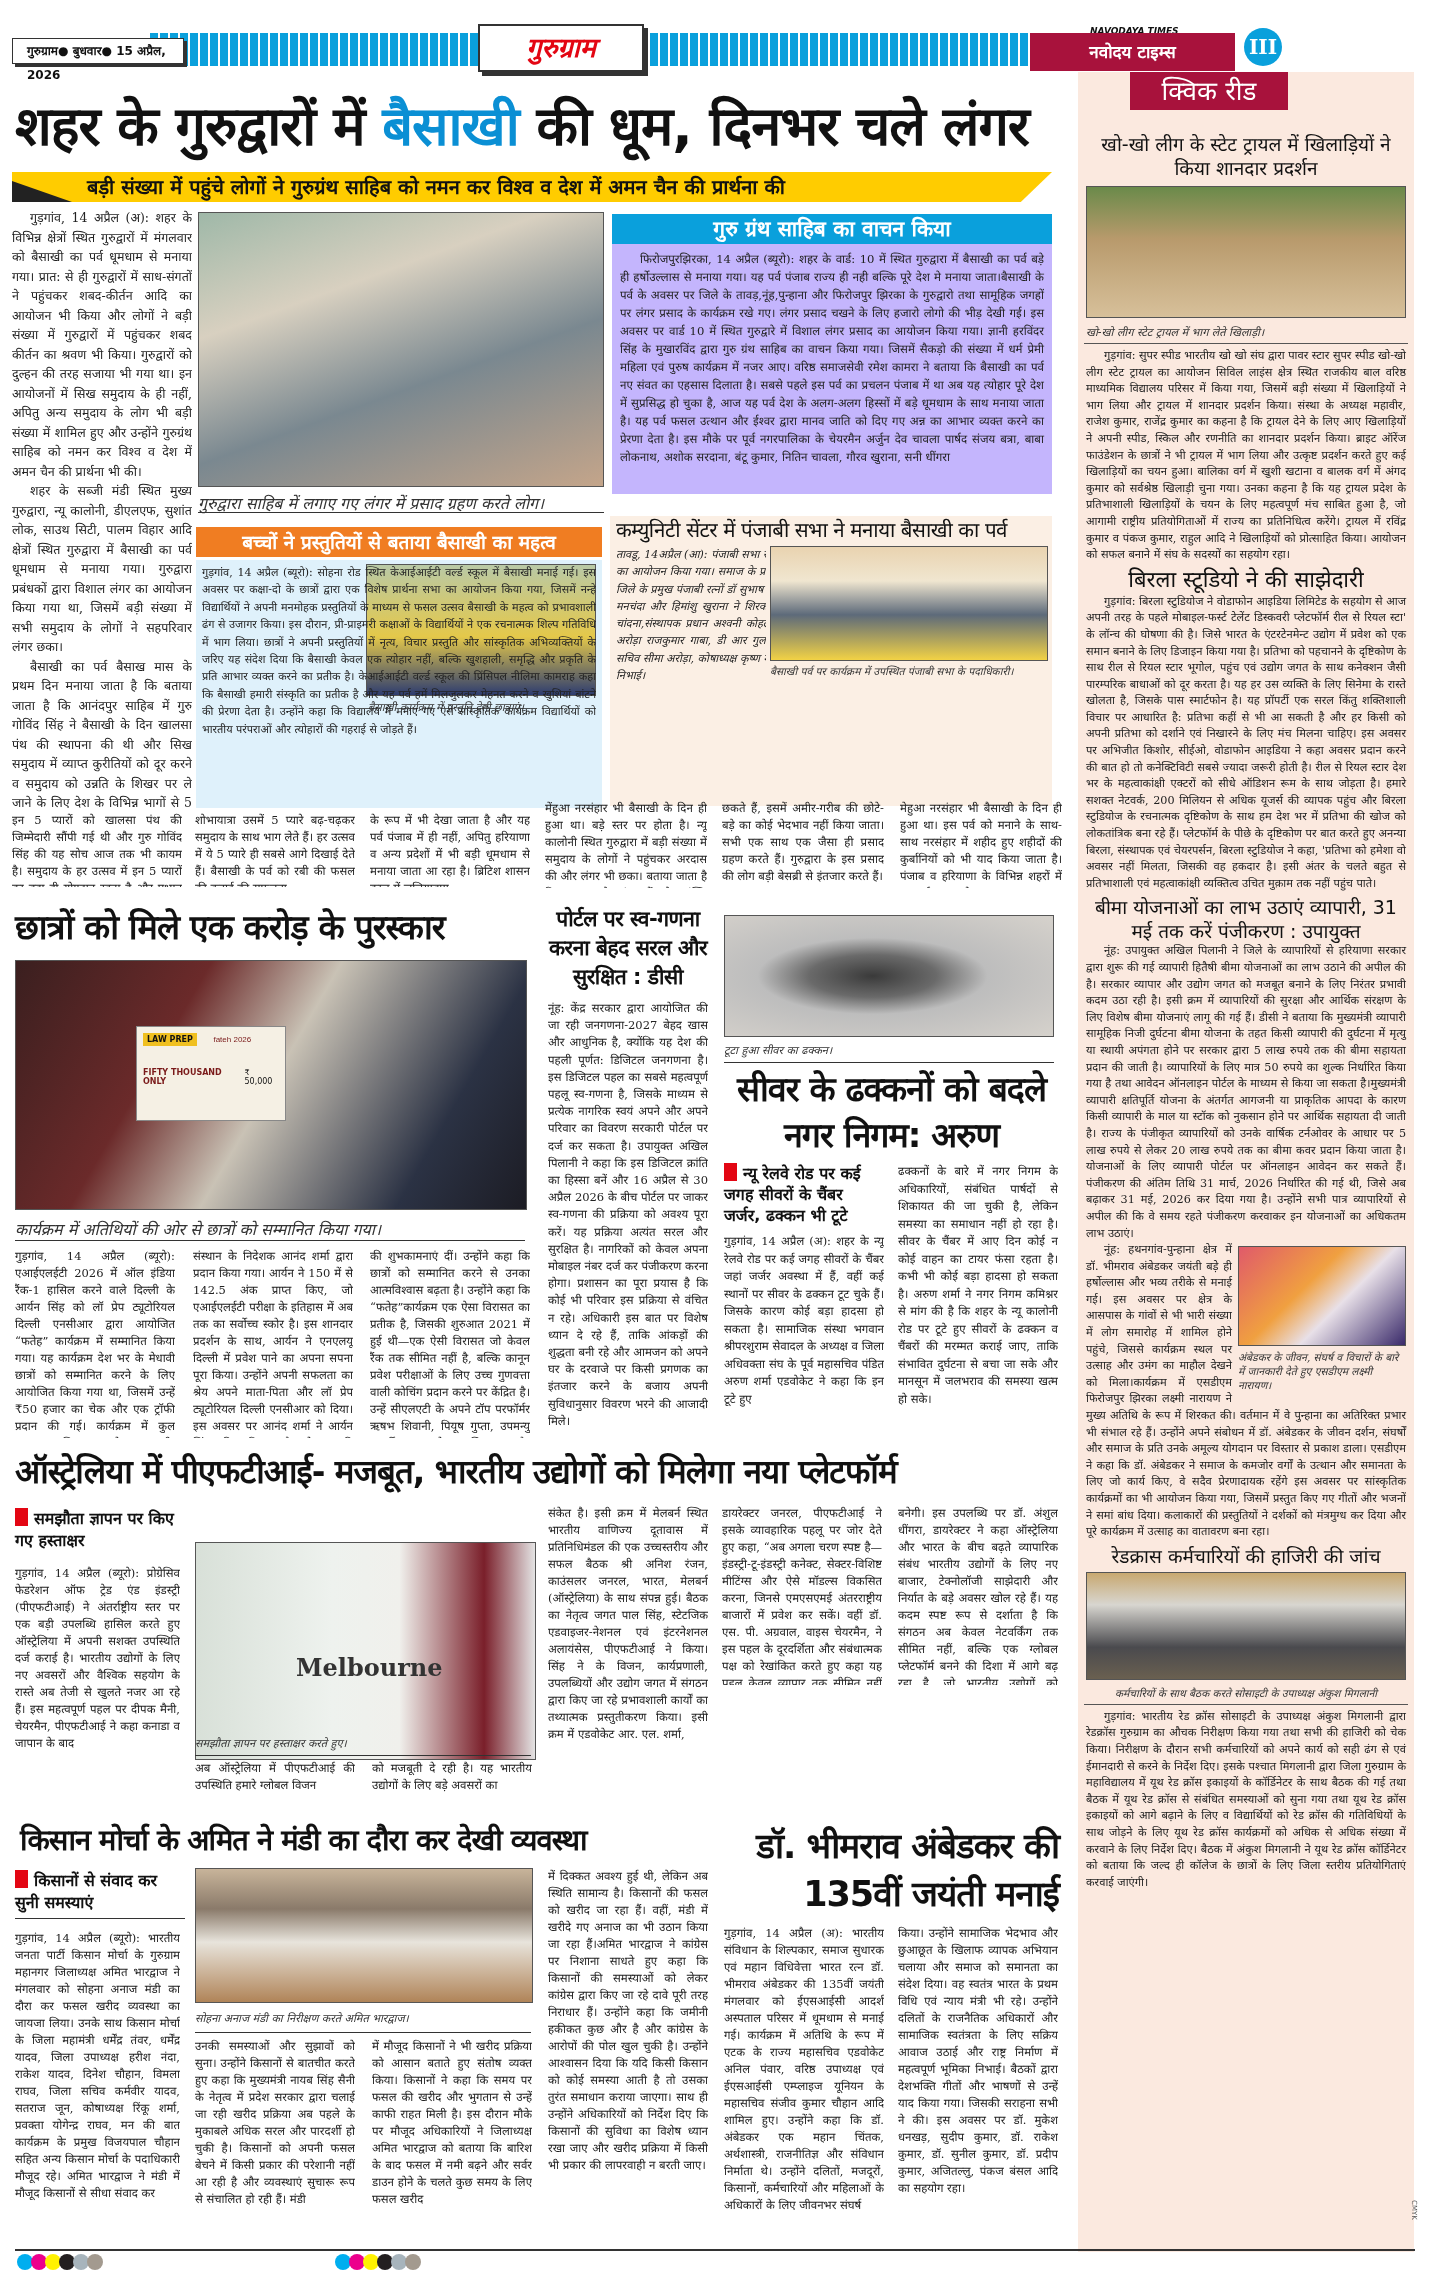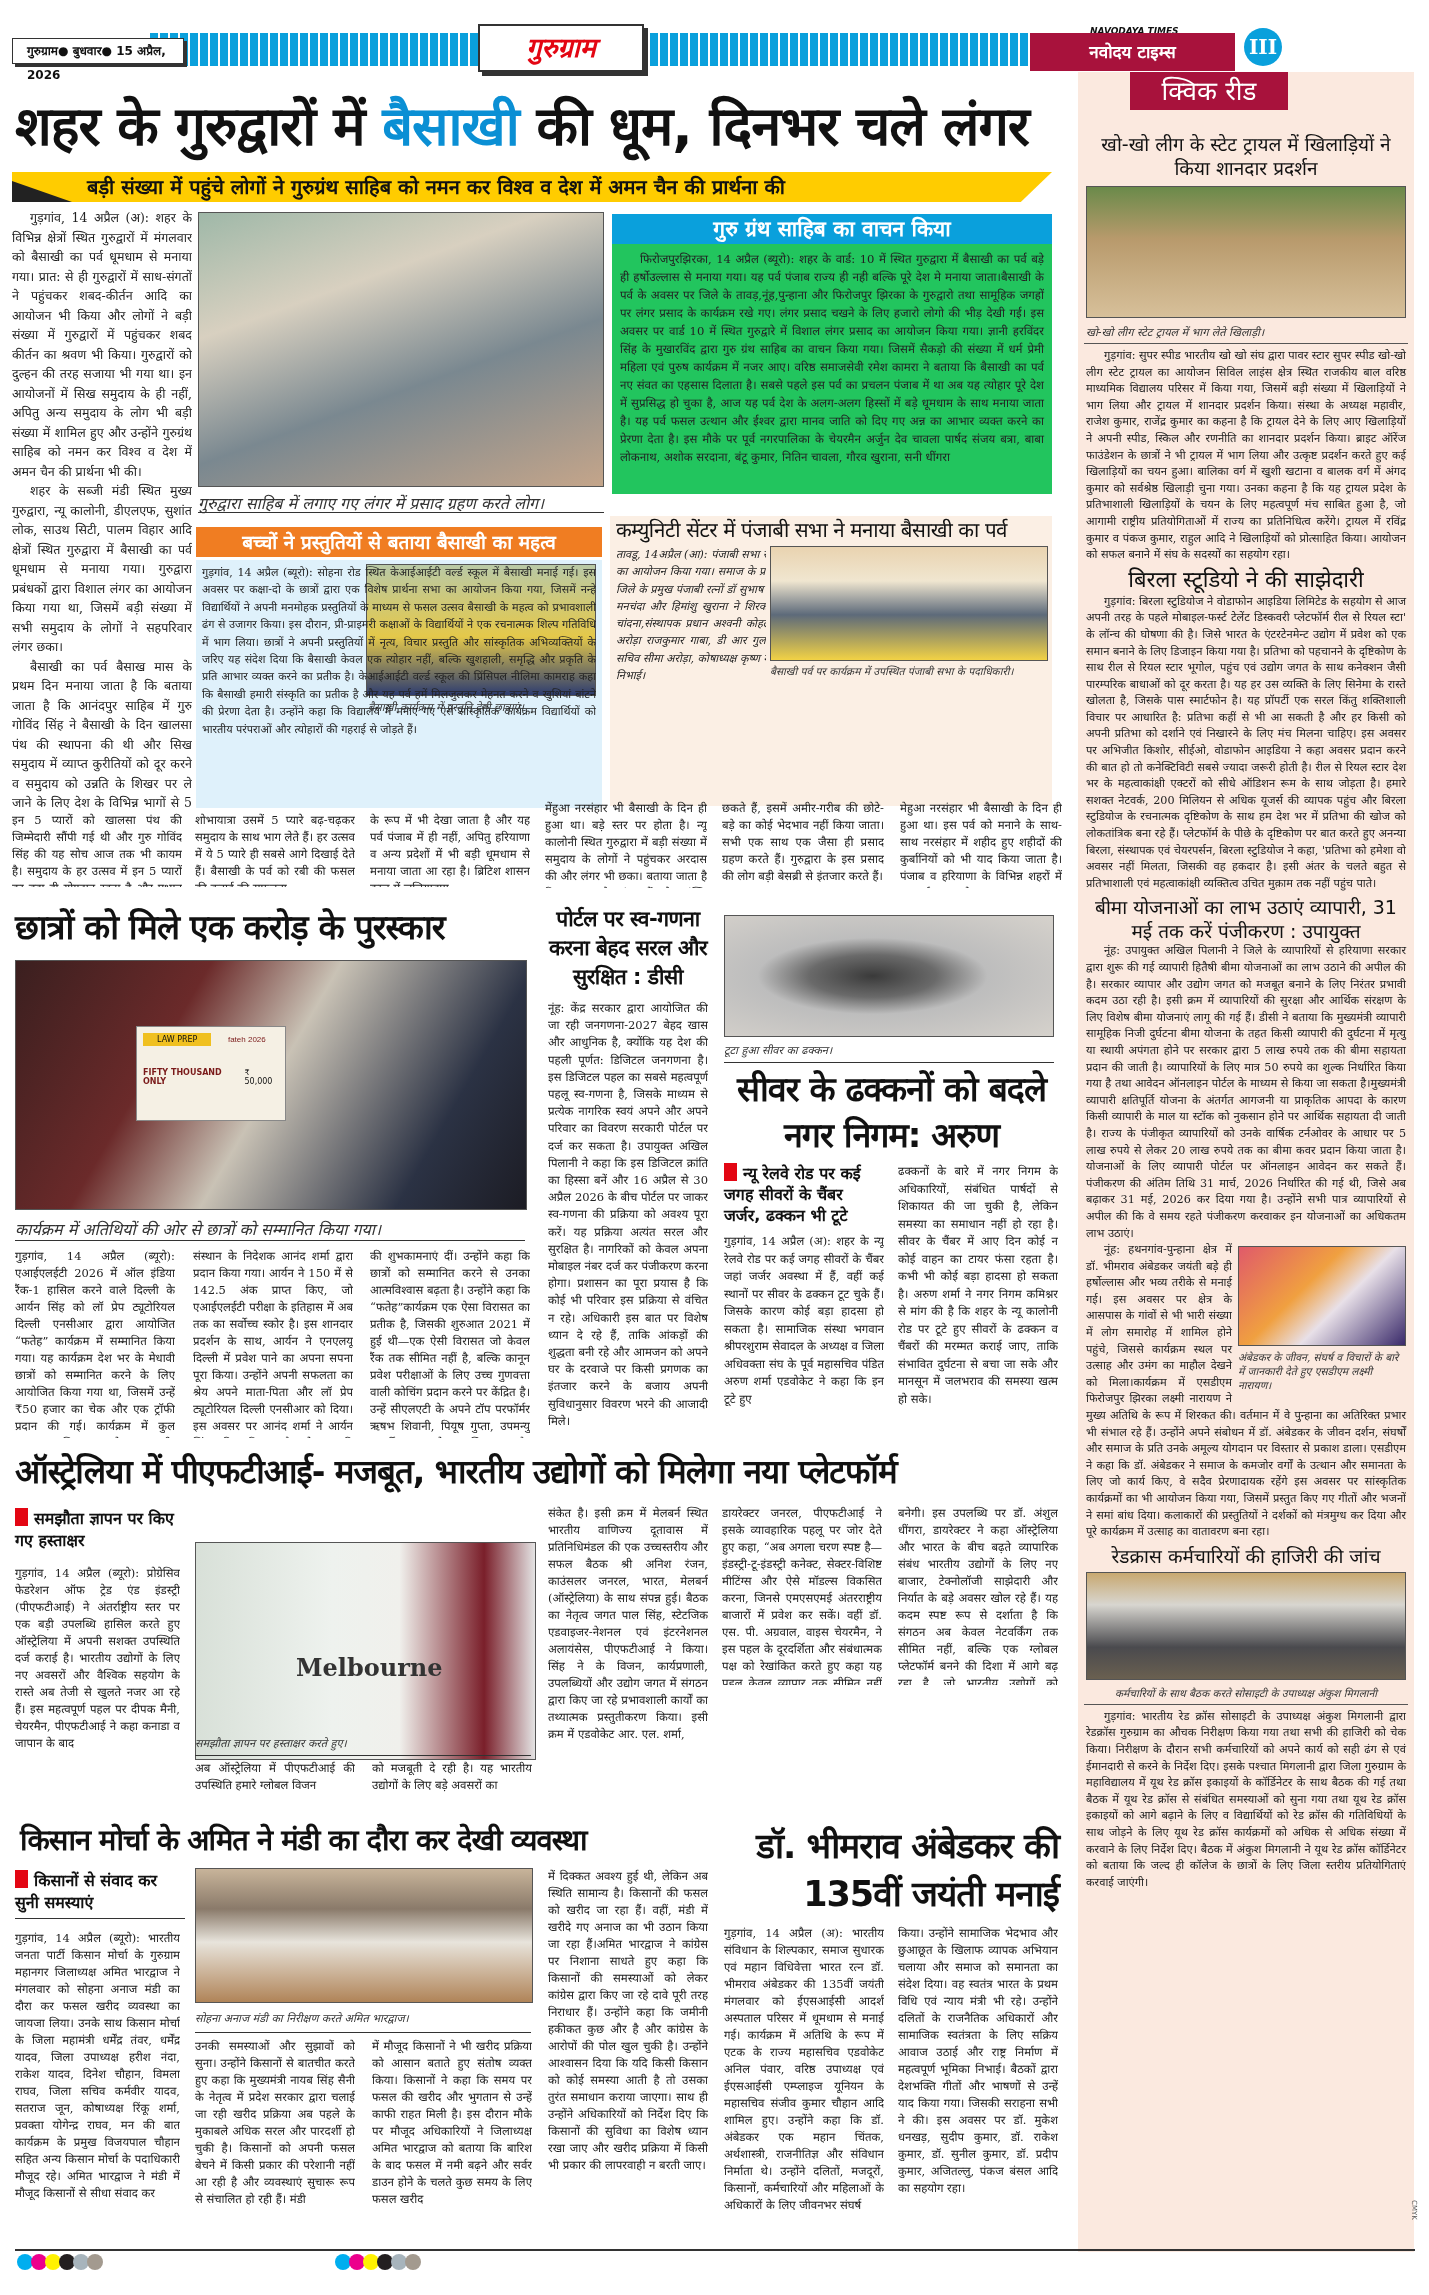--- a/index.html
+++ b/index.html
@@ -47,21 +47,21 @@
 <div class="abs txt" style="left:12px;top:208px;width:180px;height:600px;overflow:hidden">
   <p>गुड़गांव, 14 अप्रैल (अ): शहर के विभिन्न क्षेत्रों स्थित गुरुद्वारों में मंगलवार को बैसाखी का पर्व धूमधाम से मनाया गया। प्रात: से ही गुरुद्वारों में साध-संगतों ने पहुंचकर शबद-कीर्तन आदि का आयोजन भी किया और लोगों ने बड़ी संख्या में गुरुद्वारों में पहुंचकर शबद कीर्तन का श्रवण भी किया। गुरुद्वारों को दुल्हन की तरह सजाया भी गया था। इन आयोजनों में सिख समुदाय के ही नहीं, अपितु अन्य समुदाय के लोग भी बड़ी संख्या में शामिल हुए और उन्होंने गुरुग्रंथ साहिब को नमन कर विश्व व देश में अमन चैन की प्रार्थना भी की।</p>
   <p>शहर के सब्जी मंडी स्थित मुख्य गुरुद्वारा, न्यू कालोनी, डीएलएफ, सुशांत लोक, साउथ सिटी, पालम विहार आदि क्षेत्रों स्थित गुरुद्वारा में बैसाखी का पर्व धूमधाम से मनाया गया। गुरुद्वारा प्रबंधकों द्वारा विशाल लंगर का आयोजन किया गया था, जिसमें बड़ी संख्या में सभी समुदाय के लोगों ने सहपरिवार लंगर छका।</p>
   <p>बैसाखी का पर्व बैसाख मास के प्रथम दिन मनाया जाता है कि बताया जाता है कि आनंदपुर साहिब में गुरु गोविंद सिंह ने बैसाखी के दिन खालसा पंथ की स्थापना की थी और सिख समुदाय में व्याप्त कुरीतियों को दूर करने व समुदाय को उन्नति के शिखर पर ले जाने के लिए देश के विभिन्न भागों से 5 प्यारों का चयन भी किया था।</p>
 </div>
 
 <div class="abs photo" style="left:198px;top:212px;width:406px;height:275px;background:linear-gradient(160deg,#9fb8a8 0%,#d8d0c0 30%,#7a8890 60%,#c4a58a 100%)"></div>
 <div class="abs cap" style="left:198px;top:492px;width:406px">गुरुद्वारा साहिब में लगाए गए लंगर में प्रसाद ग्रहण करते लोग।</div>
 <div class="abs rule" style="left:198px;top:512px;width:406px;height:1px"></div>
 
-<div class="abs" style="left:612px;top:214px;width:440px;height:280px;background:#22c55e">
+<div class="abs" style="left:612px;top:214px;width:440px;height:280px;background:#c4b5fd">
   <div style="background:#0aa0dc;height:30px;text-align:center">
     <span style="color:#fff;font-weight:bold;font-size:21px;line-height:30px">गुरु ग्रंथ साहिब का वाचन किया</span>
   </div>
   <div class="txt" style="padding:6px 8px;font-size:11.6px;line-height:18px;text-indent:20px">फिरोजपुरझिरका, 14 अप्रैल (ब्यूरो): शहर के वार्ड: 10 में स्थित गुरुद्वारा में बैसाखी का पर्व बड़े ही हर्षोउल्लास से मनाया गया। यह पर्व पंजाब राज्य ही नही बल्कि पूरे देश मे मनाया जाता।बैसाखी के पर्व के अवसर पर जिले के तावड़,नूंह,पुन्हाना और फिरोजपुर झिरका के गुरुद्वारो तथा सामूहिक जगहों पर लंगर प्रसाद के कार्यक्रम रखे गए। लंगर प्रसाद चखने के लिए हजारो लोगो की भीड़ देखी गई। इस अवसर पर वार्ड 10 में स्थित गुरुद्वारे में विशाल लंगर प्रसाद का आयोजन किया गया। ज्ञानी हरविंदर सिंह के मुखारविंद द्वारा गुरु ग्रंथ साहिब का वाचन किया गया। जिसमें सैकड़ो की संख्या में धर्म प्रेमी महिला एवं पुरुष कार्यक्रम में नजर आए। वरिष्ठ समाजसेवी रमेश कामरा ने बताया कि बैसाखी का पर्व नए संवत का एहसास दिलाता है। सबसे पहले इस पर्व का प्रचलन पंजाब में था अब यह त्योहार पूरे देश में सुप्रसिद्ध हो चुका है, आज यह पर्व देश के अलग-अलग हिस्सों में बड़े धूमधाम के साथ मनाया जाता है। यह पर्व फसल उत्थान और ईश्वर द्वारा मानव जाति को दिए गए अन्न का आभार व्यक्त करने का प्रेरणा देता है। इस मौके पर पूर्व नगरपालिका के चेयरमैन अर्जुन देव चावला पार्षद संजय बत्रा, बाबा लोकनाथ, अशोक सरदाना, बंटू कुमार, नितिन चावला, गौरव खुराना, सनी धींगरा</div>
 </div>
 
 <div class="abs" style="left:196px;top:527px;width:406px;height:30px;background:#f07d22;text-align:center">
   <span style="color:#fff;font-weight:bold;font-size:19px;line-height:30px">बच्चों ने प्रस्तुतियों से बताया बैसाखी का महत्व</span>
 </div>
 <div class="abs" style="left:196px;top:560px;width:406px;height:248px;background:#dff1fb">
@@ -82,21 +82,21 @@
 <div class="abs txt" style="left:12px;top:812px;width:170px;height:75px;overflow:hidden;font-size:11.5px;line-height:17px">इन 5 प्यारों को खालसा पंथ की जिम्मेदारी सौंपी गई थी और गुरु गोविंद सिंह की यह सोच आज तक भी कायम है। समुदाय के हर उत्सव में इन 5 प्यारों का बड़ा ही योगदान रहता है और प्रभात फेरी हो या कोई</div>
 <div class="abs txt" style="left:195px;top:812px;width:160px;height:75px;overflow:hidden;font-size:11.5px;line-height:17px">शोभायात्रा उसमें 5 प्यारे बढ़-चढ़कर समुदाय के साथ भाग लेते हैं। हर उत्सव में ये 5 प्यारे ही सबसे आगे दिखाई देते हैं। बैसाखी के पर्व को रबी की फसल की कटाई की सफलता</div>
 <div class="abs txt" style="left:370px;top:812px;width:160px;height:75px;overflow:hidden;font-size:11.5px;line-height:17px">के रूप में भी देखा जाता है और यह पर्व पंजाब में ही नहीं, अपितु हरियाणा व अन्य प्रदेशों में भी बड़ी धूमधाम से मनाया जाता आ रहा है। ब्रिटिश शासन काल में जलियाबाग</div>
 <div class="abs txt" style="left:545px;top:800px;width:162px;height:88px;overflow:hidden;font-size:11.5px;line-height:17px">मेंहुआ नरसंहार भी बैसाखी के दिन ही हुआ था। बड़े स्तर पर होता है। न्यू कालोनी स्थित गुरुद्वारा में बड़ी संख्या में समुदाय के लोगों ने पहुंचकर अरदास की और लंगर भी छका। बताया जाता है कि गुरुद्वारा के लंगर में लोग पंक्ति बनाकर जमीन पर बैठकर ही लंगर</div>
 <div class="abs txt" style="left:722px;top:800px;width:162px;height:88px;overflow:hidden;font-size:11.5px;line-height:17px">छकते हैं, इसमें अमीर-गरीब की छोटे-बड़े का कोई भेदभाव नहीं किया जाता। सभी एक साथ एक जैसा ही प्रसाद ग्रहण करते हैं। गुरुद्वारा के इस प्रसाद की लोग बड़ी बेसब्री से इंतजार करते हैं।</div>
 <div class="abs txt" style="left:900px;top:800px;width:162px;height:88px;overflow:hidden;font-size:11.5px;line-height:17px">मेहुआ नरसंहार भी बैसाखी के दिन ही हुआ था। इस पर्व को मनाने के साथ-साथ नरसंहार में शहीद हुए शहीदों की कुर्बानियों को भी याद किया जाता है। पंजाब व हरियाणा के विभिन्न शहरों में इस पर्व का आयोजन</div>
 
 <div class="abs hl" style="left:15px;top:905px;width:520px;font-size:34px;line-height:44px;white-space:nowrap">छात्रों को मिले एक करोड़ के पुरस्कार</div>
 <div class="abs photo" style="left:15px;top:960px;width:512px;height:250px;background:linear-gradient(120deg,#3a1f1f 0%,#6b2a2a 30%,#c9c2b5 50%,#2b3244 80%,#1c1c24 100%)">
   <div style="position:absolute;left:120px;top:65px;width:150px;height:95px;background:#f5f0e4;border:1px solid #888;font-size:8px;padding:6px">
-    <div style="display:inline-block;background:#f0c020;padding:2px 14px;font-weight:normal">LAW PREP</div>
+    <div style="display:inline-block;background:#f0c020;padding:2px 4px;font-weight:bold">LAW PREP</div>
     <span style="margin-left:14px;color:#7a1a1a;font-family:Liberation Sans, sans-serif">fateh 2026</span>
     <div style="margin-top:22px;display:flex;justify-content:space-between">
       <span style="font-weight:bold;color:#7a1a1a">FIFTY THOUSAND ONLY</span>
       <span>₹ 50,000</span>
     </div>
   </div>
 </div>
 <div class="abs cap" style="left:15px;top:1218px;width:512px">कार्यक्रम में अतिथियों की ओर से छात्रों को सम्मानित किया गया।</div>
 <div class="abs rule" style="left:15px;top:1240px;width:510px;height:1px"></div>
 <div class="abs txt" style="left:15px;top:1248px;width:160px;height:190px;overflow:hidden;font-size:11.5px;line-height:17px">गुड़गांव, 14 अप्रैल (ब्यूरो): एआईएलईटी 2026 में ऑल इंडिया रैंक-1 हासिल करने वाले दिल्ली के आर्यन सिंह को लॉ प्रेप ट्यूटोरियल दिल्ली एनसीआर द्वारा आयोजित “फतेह” कार्यक्रम में सम्मानित किया गया। यह कार्यक्रम देश भर के मेधावी छात्रों को सम्मानित करने के लिए आयोजित किया गया था, जिसमें उन्हें ₹50 हजार का चेक और एक ट्रॉफी प्रदान की गई। कार्यक्रम में कुल पुरस्कार राशि ₹1 करोड़ तक रही, जिसमें नकद पुरस्कार भी शामिल थे। यह सम्मान</div>

